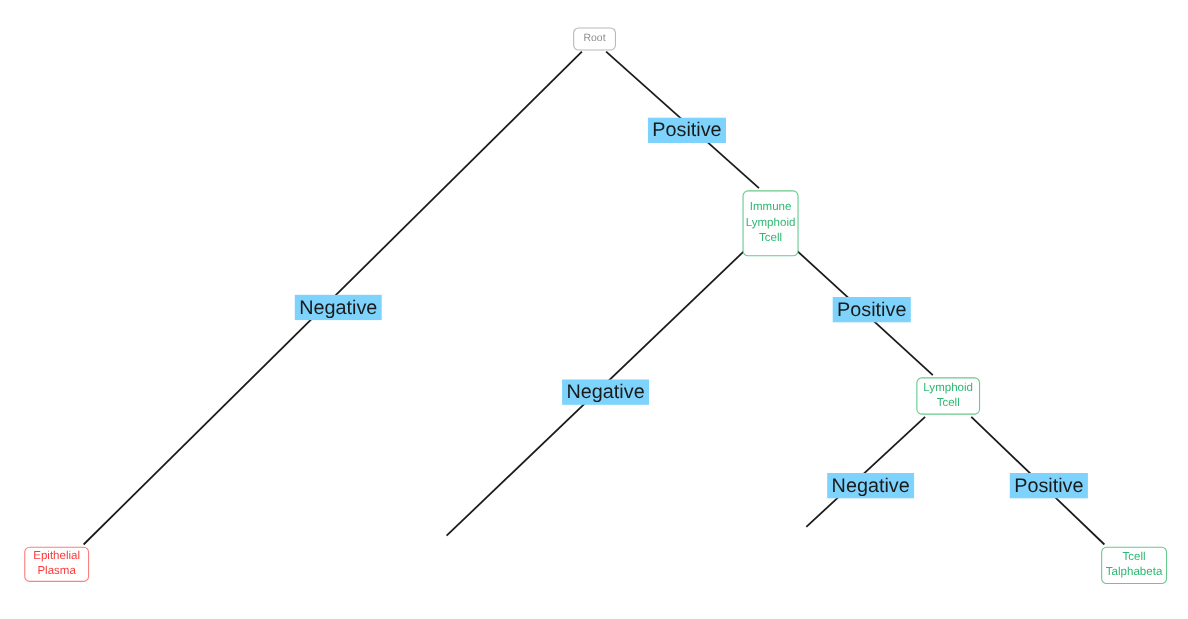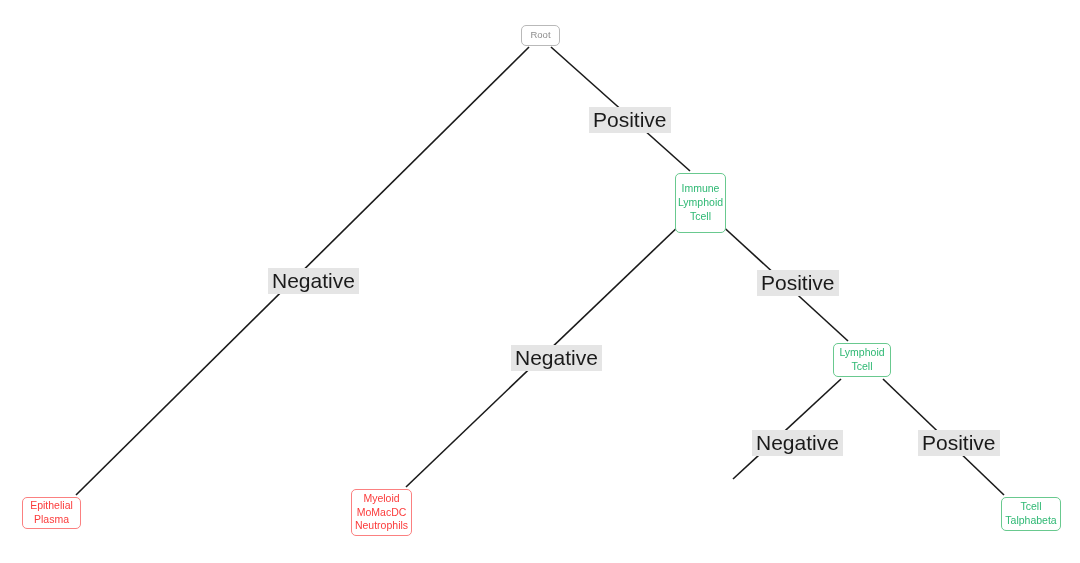--- a/index.html
+++ b/index.html
@@ -56,22 +56,22 @@
     font-size: 10.5px;
   }
   .node-red {
     border-color: #fb8080;
     color: #fb3b3b;
     font-size: 10.5px;
   }
   .edge-label {
     position: absolute;
     color: #1a1a1a;
-    font-size: 21px;
-    background: #e5e5e5;
+    font-size: 18px;
+    background: #7dd3fc;
     padding: 1px 4px;
     white-space: nowrap;
     z-index: 2;
   }
 </style>
 </head>
 <body>
 
 <div id="tree-canvas" style="background: rgb(255, 255, 255);">
   <svg id="edge-layer" viewBox="0 0 1080 563" width="1080" height="563">
@@ -97,22 +97,17 @@
       <span class="node-line">Tcell</span>
     </div>
     <div class="node node-green" style="left: 833px; top: 343px; width: 58px; height: 34px;">
       <span class="node-line">Lymphoid</span>
       <span class="node-line">Tcell</span>
     </div>
     <div class="node node-red" style="left: 22px; top: 497px; width: 59px; height: 32px;">
       <span class="node-line">Epithelial</span>
       <span class="node-line">Plasma</span>
     </div>
-    <div class="node node-red" style="left: 351px; top: 489px; width: 61px; height: 47px;">
-      <span class="node-line">Myeloid</span>
-      <span class="node-line">MoMacDC</span>
-      <span class="node-line">Neutrophils</span>
-    </div>
     <div class="node node-green" style="left: 1001px; top: 497px; width: 60px; height: 34px;">
       <span class="node-line">Tcell</span>
       <span class="node-line">Talphabeta</span>
     </div>
   </div>
 
 </body></html>

